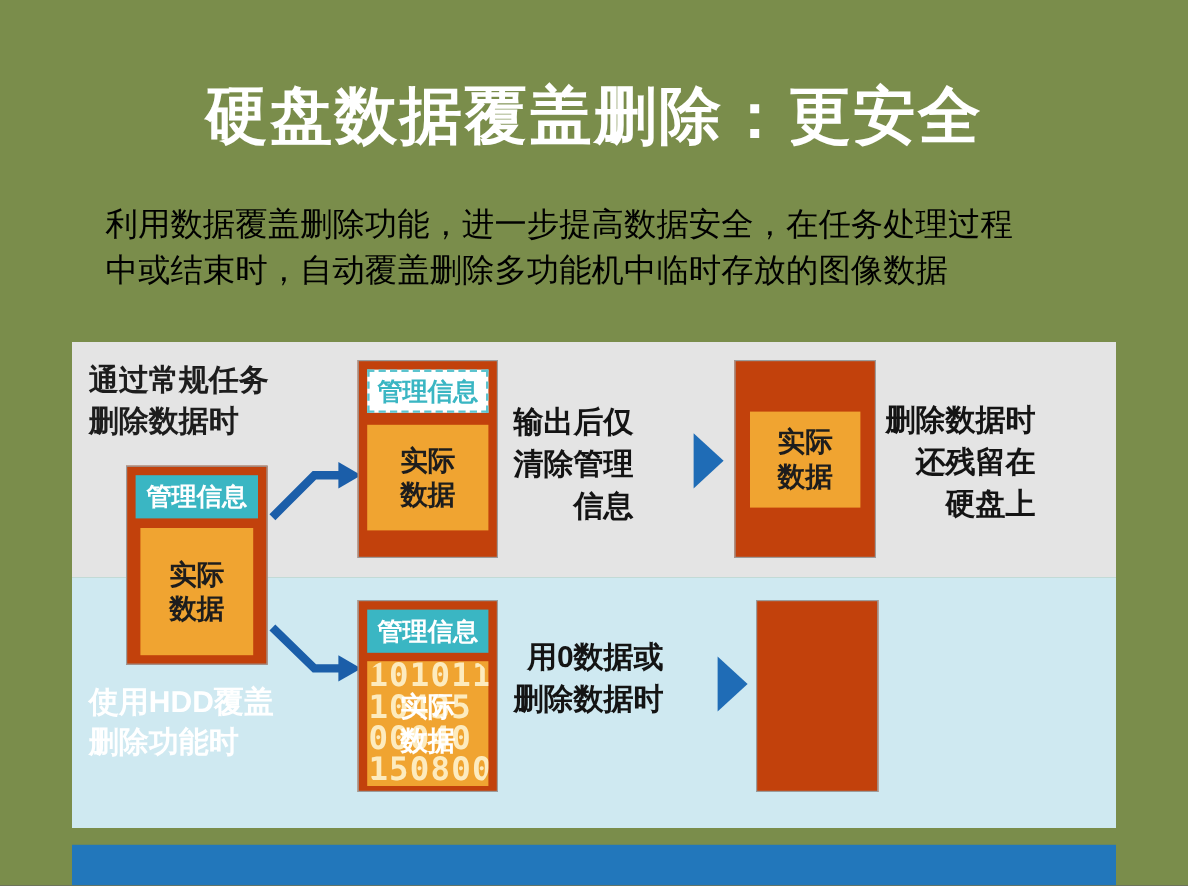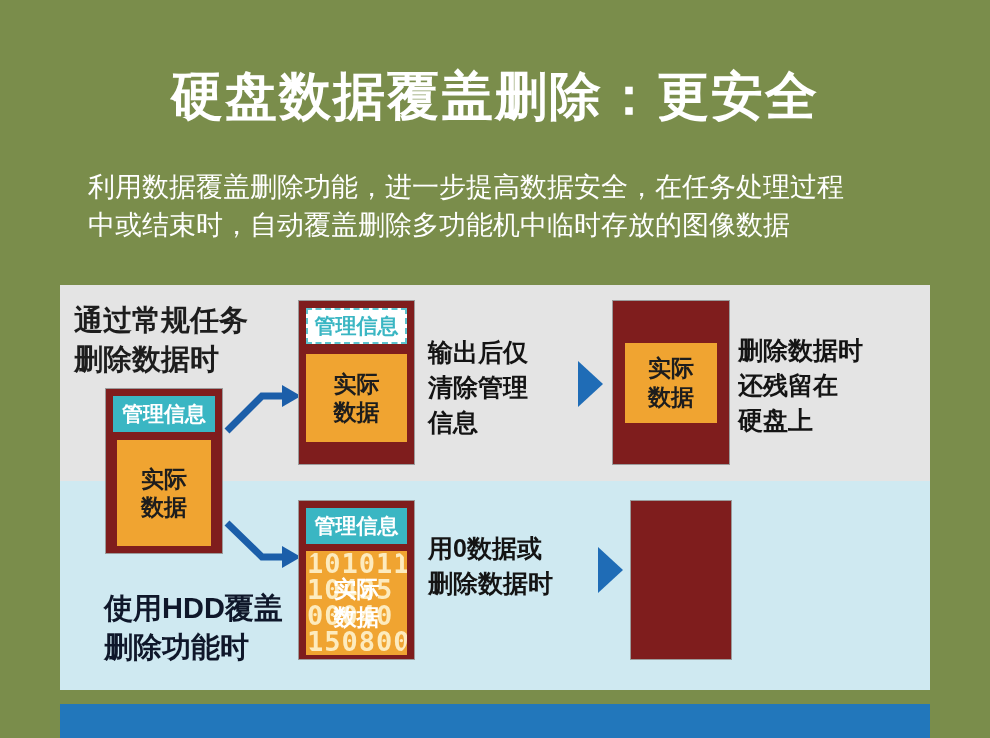--- a/index.html
+++ b/index.html
@@ -9,38 +9,38 @@
     background:#7a8d4b;
     font-family:"Liberation Sans","DejaVu Sans",sans-serif;
   }
   .title {
     position:absolute; top:62px; left:0; width:100%;
     text-align:center; color:#ffffff; font-size:52px; font-weight:700;
     letter-spacing:2px;
   }
   .subtitle {
     position:absolute; top:168px; left:88px; width:840px;
-    color:#ffffff; font-size:27px; font-weight:500; line-height:1.42;
+    color:#000000; font-size:27px; font-weight:500; line-height:1.42;
     white-space:pre-line;
   }
   .diagram { position:absolute; left:60px; top:285px; width:870px; height:405px; }
   .band { position:absolute; left:0; width:870px; }
   .band-top { top:0; height:196px; background:#e4e4e4; }
   .band-bottom { top:196px; height:209px; background:#cfe9f1; }
   .arrows { position:absolute; left:0; top:0; pointer-events:none; }
 
   .band-label {
-    position:absolute; font-size:29px; font-weight:700; line-height:1.35;
+    position:absolute; font-size:25px; font-weight:700; line-height:1.35;
     white-space:pre-line;
   }
   .label-normal { left:14px; top:16px; color:#1d1d1d; }
-  .label-hdd    { left:14px; top:304px; color:#0f172a;margin-left:30px; }
+  .label-hdd    { left:14px; top:284px; color:#ffffff; }
 
   .docbox {
-    position:absolute; background:#7f1d1d; border:1px solid #9b9b9b; padding:7px;
+    position:absolute; background:#c2410c; border:1px solid #9b9b9b; padding:7px;
   }
   .source-box      { left:45px;  top:103px; width:118px; height:166px; }
   .step-top-box    { left:238px; top:15px;  width:117px; height:165px; }
   .result-top-box  { left:552px; top:15px;  width:118px; height:165px;
                      display:flex; align-items:center; justify-content:center; }
   .step-bottom-box { left:238px; top:215px; width:117px; height:160px; }
   .result-bottom-box { left:570px; top:215px; width:102px; height:160px; }
 
   .mgmt {
     height:36px; display:flex; align-items:center; justify-content:center;
@@ -72,21 +72,21 @@
   }
   .actual-overlay {
     position:absolute; left:0; top:0; width:100%; height:100%;
     display:flex; align-items:center; justify-content:center;
     color:#ffffff; font-size:23px; font-weight:700;
     white-space:pre-line; text-align:center; line-height:1.22;
   }
 
   .caption {
     position:absolute; font-size:25px; font-weight:700; color:#141414;
-    line-height:1.4; white-space:pre-line;
+    line-height:1.4; white-space:pre-line;text-align:right;
   }
   .caption-step-top      { left:368px; top:50px; }
   .caption-result-top    { left:678px; top:48px; }
   .caption-step-bottom   { left:368px; top:246px; }
   .caption-result-bottom { left:695px; top:250px; }
 
   .flow-tri {
     position:absolute; width:0; height:0;
     border-top:23px solid transparent; border-bottom:23px solid transparent;
     border-left:25px solid #1f6cb6;

